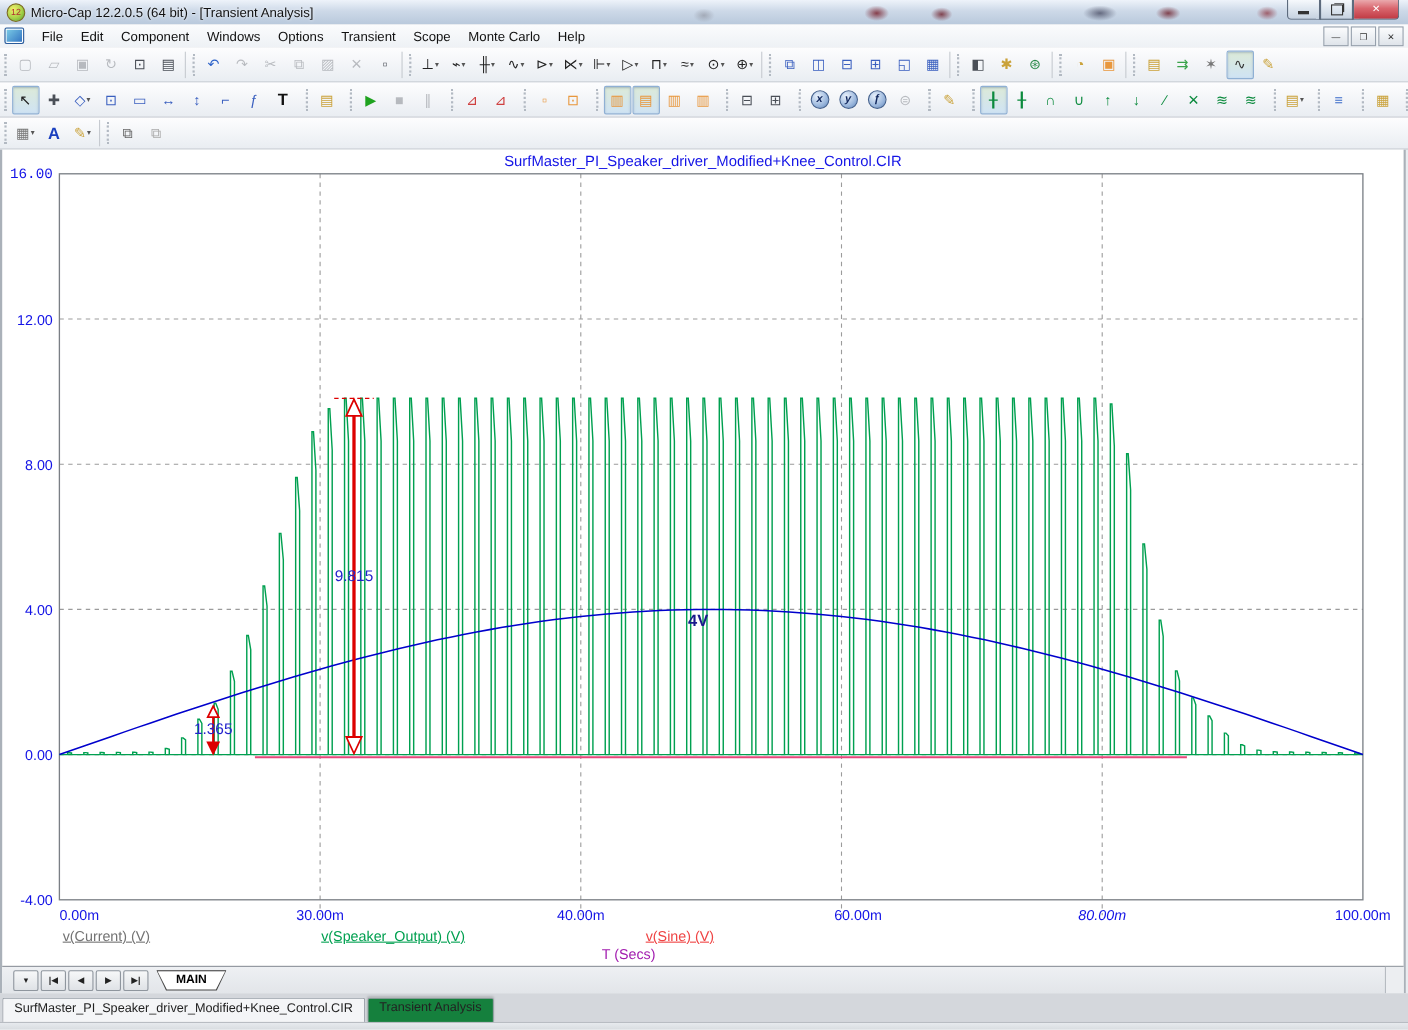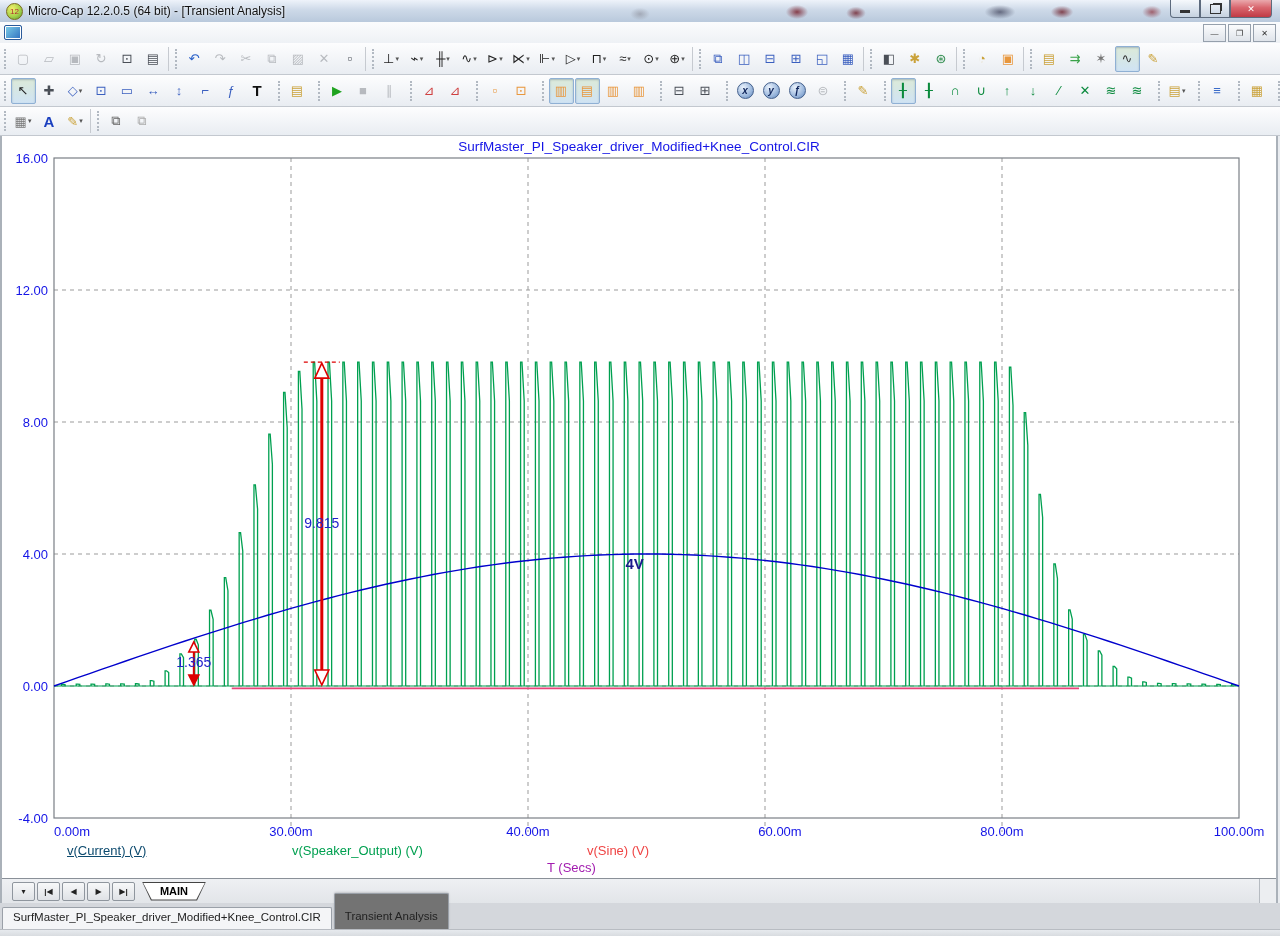--- a/index.html
+++ b/index.html
@@ -58,40 +58,40 @@
     border:1px solid #44608c;color:#10265c;font-size:10px;font-style:italic;font-weight:bold;
     display:flex;align-items:center;justify-content:center;}
 
   
   .plot-window{position:absolute;left:0;top:136px;width:1278px;height:767px;background:#fff;
     border-left:2px solid #aab1b9;border-right:2px solid #aab1b9;box-sizing:border-box;}
   .chart-title{position:absolute;left:0;top:3px;width:100%;text-align:center;color:#1414e6;font-size:13.5px;}
   #plot-svg{position:absolute;left:0;top:0;}
   .ylab{position:absolute;width:44px;text-align:right;color:#1414e6;font-size:13px;}
   .xlab{position:absolute;width:76px;text-align:center;color:#1414e6;font-size:13px;}
-  .legend-item{position:absolute;font-size:13px;}
+  .legend-item{position:absolute;font-size:13px;text-decoration:underline;}
   .xaxis-title{position:absolute;color:#a21caf;font-size:13px;}
 
   
   .navbar{position:absolute;left:0;bottom:0;width:100%;height:25px;background:linear-gradient(#eef0f3,#e2e5e9);
     border-top:1px solid #8a9098;display:flex;align-items:center;box-sizing:border-box;}
   .navbtn{height:17px;min-width:17px;margin:0 1px;padding:0 2px;border:1px solid #8f969e;border-radius:2px;
     background:linear-gradient(#f7f8f9,#dfe2e6);font-size:8px;color:#222;display:flex;align-items:center;justify-content:center;font-weight:bold;}
   .navbtn:first-child{margin-left:10px;}
   .sheet-tab{position:relative;height:19px;margin-left:6px;width:64px;}
   .sheet-tab .outer{position:absolute;inset:0;background:#444;clip-path:polygon(0 0,100% 0,86% 100%,14% 100%);}
   .sheet-tab .inner{position:absolute;inset:1px;background:#fff;clip-path:polygon(0 0,100% 0,86% 100%,14% 100%);
     display:flex;align-items:center;justify-content:center;font-size:11px;font-weight:bold;color:#000;}
   .nav-end{position:absolute;right:0;top:0;height:100%;width:16px;background:#eceef1;border-left:1px solid #b6bbc1;}
 
   
   .filetabs{position:absolute;left:0;top:903px;width:1280px;height:26px;background:#d4d7dc;display:flex;align-items:flex-end;}
   .ftab{font-size:11.5px;color:#222;background:#f4f5f7;border:1px solid #9aa0a8;border-bottom:none;
     padding:3px 10px 4px 10px;margin-left:2px;height:14px;border-radius:2px 2px 0 0;}
-  .ftab.active{background:#737373;padding-top:16px;height:15px;box-shadow:0 -1px 2px rgba(0,0,0,.15);}
+  .ftab.active{background:#15803d;padding-top:2px;height:15px;box-shadow:0 -1px 2px rgba(0,0,0,.15);}
   .statusstrip{position:absolute;left:0;top:929px;width:1280px;height:7px;background:linear-gradient(#e7eaee,#d6dade);border-top:1px solid #b8bcc2;}
 </style>
 </head>
 <body>
 
 <div id="app">
 
   <div class="titlebar">
     <div class="app-icon">12</div>
     <span class="title-text">Micro-Cap 12.2.0.5 (64 bit) - [Transient Analysis]</span>
@@ -103,20 +103,31 @@
           <span class="restgl"></span>
         </div>
       <div class="wbtn close">
           <span>✕</span>
         </div>
     </div>
   </div>
 
   <div class="menubar">
     <div class="mdi-icon"></div>
+    <div id="menu-items" style="display:flex;">
+        <div class="menu-item">File</div>
+        <div class="menu-item">Edit</div>
+        <div class="menu-item">Component</div>
+        <div class="menu-item">Windows</div>
+        <div class="menu-item">Options</div>
+        <div class="menu-item">Transient</div>
+        <div class="menu-item">Scope</div>
+        <div class="menu-item">Monte Carlo</div>
+        <div class="menu-item">Help</div>
+      </div>
     <div class="mdi-controls">
       <div class="mbtn">—</div>
       <div class="mbtn">❐</div>
       <div class="mbtn">✕</div>
     </div>
   </div>
 
   <div class="toolbar" id="toolbar-row1">
       <div class="grip"></div>
       <div class="tbtn d">
@@ -548,35 +559,35 @@
         <polygon points="319.81,227.10500000000002 312.81,242.10500000000002 326.81,242.10500000000002" fill="#fff" stroke="#dd0000" stroke-width="1.6"></polygon>
         <polygon points="319.81,549 312.81,534 326.81,534" fill="#fff" stroke="#dd0000" stroke-width="1.6"></polygon>
         <text x="319.81" y="392.0525" fill="#2222cc" font-size="14px" text-anchor="middle" font-family="&quot;Liberation Sans&quot;,sans-serif">9.815</text>
         <line x1="191.83" x2="191.83" y1="515.9549999999999" y2="539" stroke="#dd0000" stroke-width="2"></line>
         <polygon points="191.83,505.955 186.83,515.9549999999999 196.83,515.9549999999999" fill="#fff" stroke="#dd0000" stroke-width="1.6"></polygon>
         <polygon points="191.83,549 186.83,539 196.83,539" fill="#dd0000" stroke="#dd0000" stroke-width="1.6"></polygon>
         <text x="191.83" y="531.4775" fill="#2222cc" font-size="14px" text-anchor="middle" font-family="&quot;Liberation Sans&quot;,sans-serif">1.365</text>
         <text x="632.65" y="432.9" fill="#1a1a8c" font-size="15px" font-weight="bold" text-anchor="middle" font-family="&quot;Liberation Sans&quot;,sans-serif">4V</text>
       </svg>
     <div id="axis-labels">
-        <div class="ylab" style="left: 2px; top: 15px;">16.00</div>
+        <div class="ylab" style="left: 2px; top: 15px; font-family: Liberation Mono, monospace;">16.00</div>
         <div class="ylab" style="left: 2px; top: 147px;">12.00</div>
         <div class="ylab" style="left: 2px; top: 279px;">8.00</div>
         <div class="ylab" style="left: 2px; top: 411px;">4.00</div>
         <div class="ylab" style="left: 2px; top: 543px;">0.00</div>
         <div class="ylab" style="left: 2px; top: 675px;">-4.00</div>
         <div class="xlab" style="top: 688px; left: 52px; text-align: left;">0.00m</div>
         <div class="xlab" style="top: 688px; left: 251px;">30.00m</div>
         <div class="xlab" style="top: 688px; left: 488px;">40.00m</div>
         <div class="xlab" style="top: 688px; left: 740px;">60.00m</div>
-        <div class="xlab" style="top: 688px; left: 962px;">80.00m</div>
+        <div class="xlab" style="top: 688px; left: 962px; font-style: italic;">80.00m</div>
         <div class="xlab" style="top: 688px; left: 1199px;">100.00m</div>
       </div>
     <div id="legend">
-        <div class="legend-item" style="left: 65px; top: 707px; color: #0c4a6e; text-decoration: underline;">v(Current) (V)</div>
+        <div class="legend-item" style="left: 55px; top: 707px; color: #737373; text-decoration: underline;">v(Current) (V)</div>
         <div class="legend-item" style="left: 290px; top: 707px; color: rgb(0, 160, 80);">v(Speaker_Output) (V)</div>
         <div class="legend-item" style="left: 585px; top: 707px; color: #ef4444;">v(Sine) (V)</div>
       </div>
     <div class="xaxis-title" style="left:545px;top:724px;">T (Secs)</div>
 
     <div class="navbar">
       <div id="nav-buttons" style="display:flex;">
           <div class="navbtn">▾</div>
           <div class="navbtn">|◀</div>
           <div class="navbtn">◀</div>

